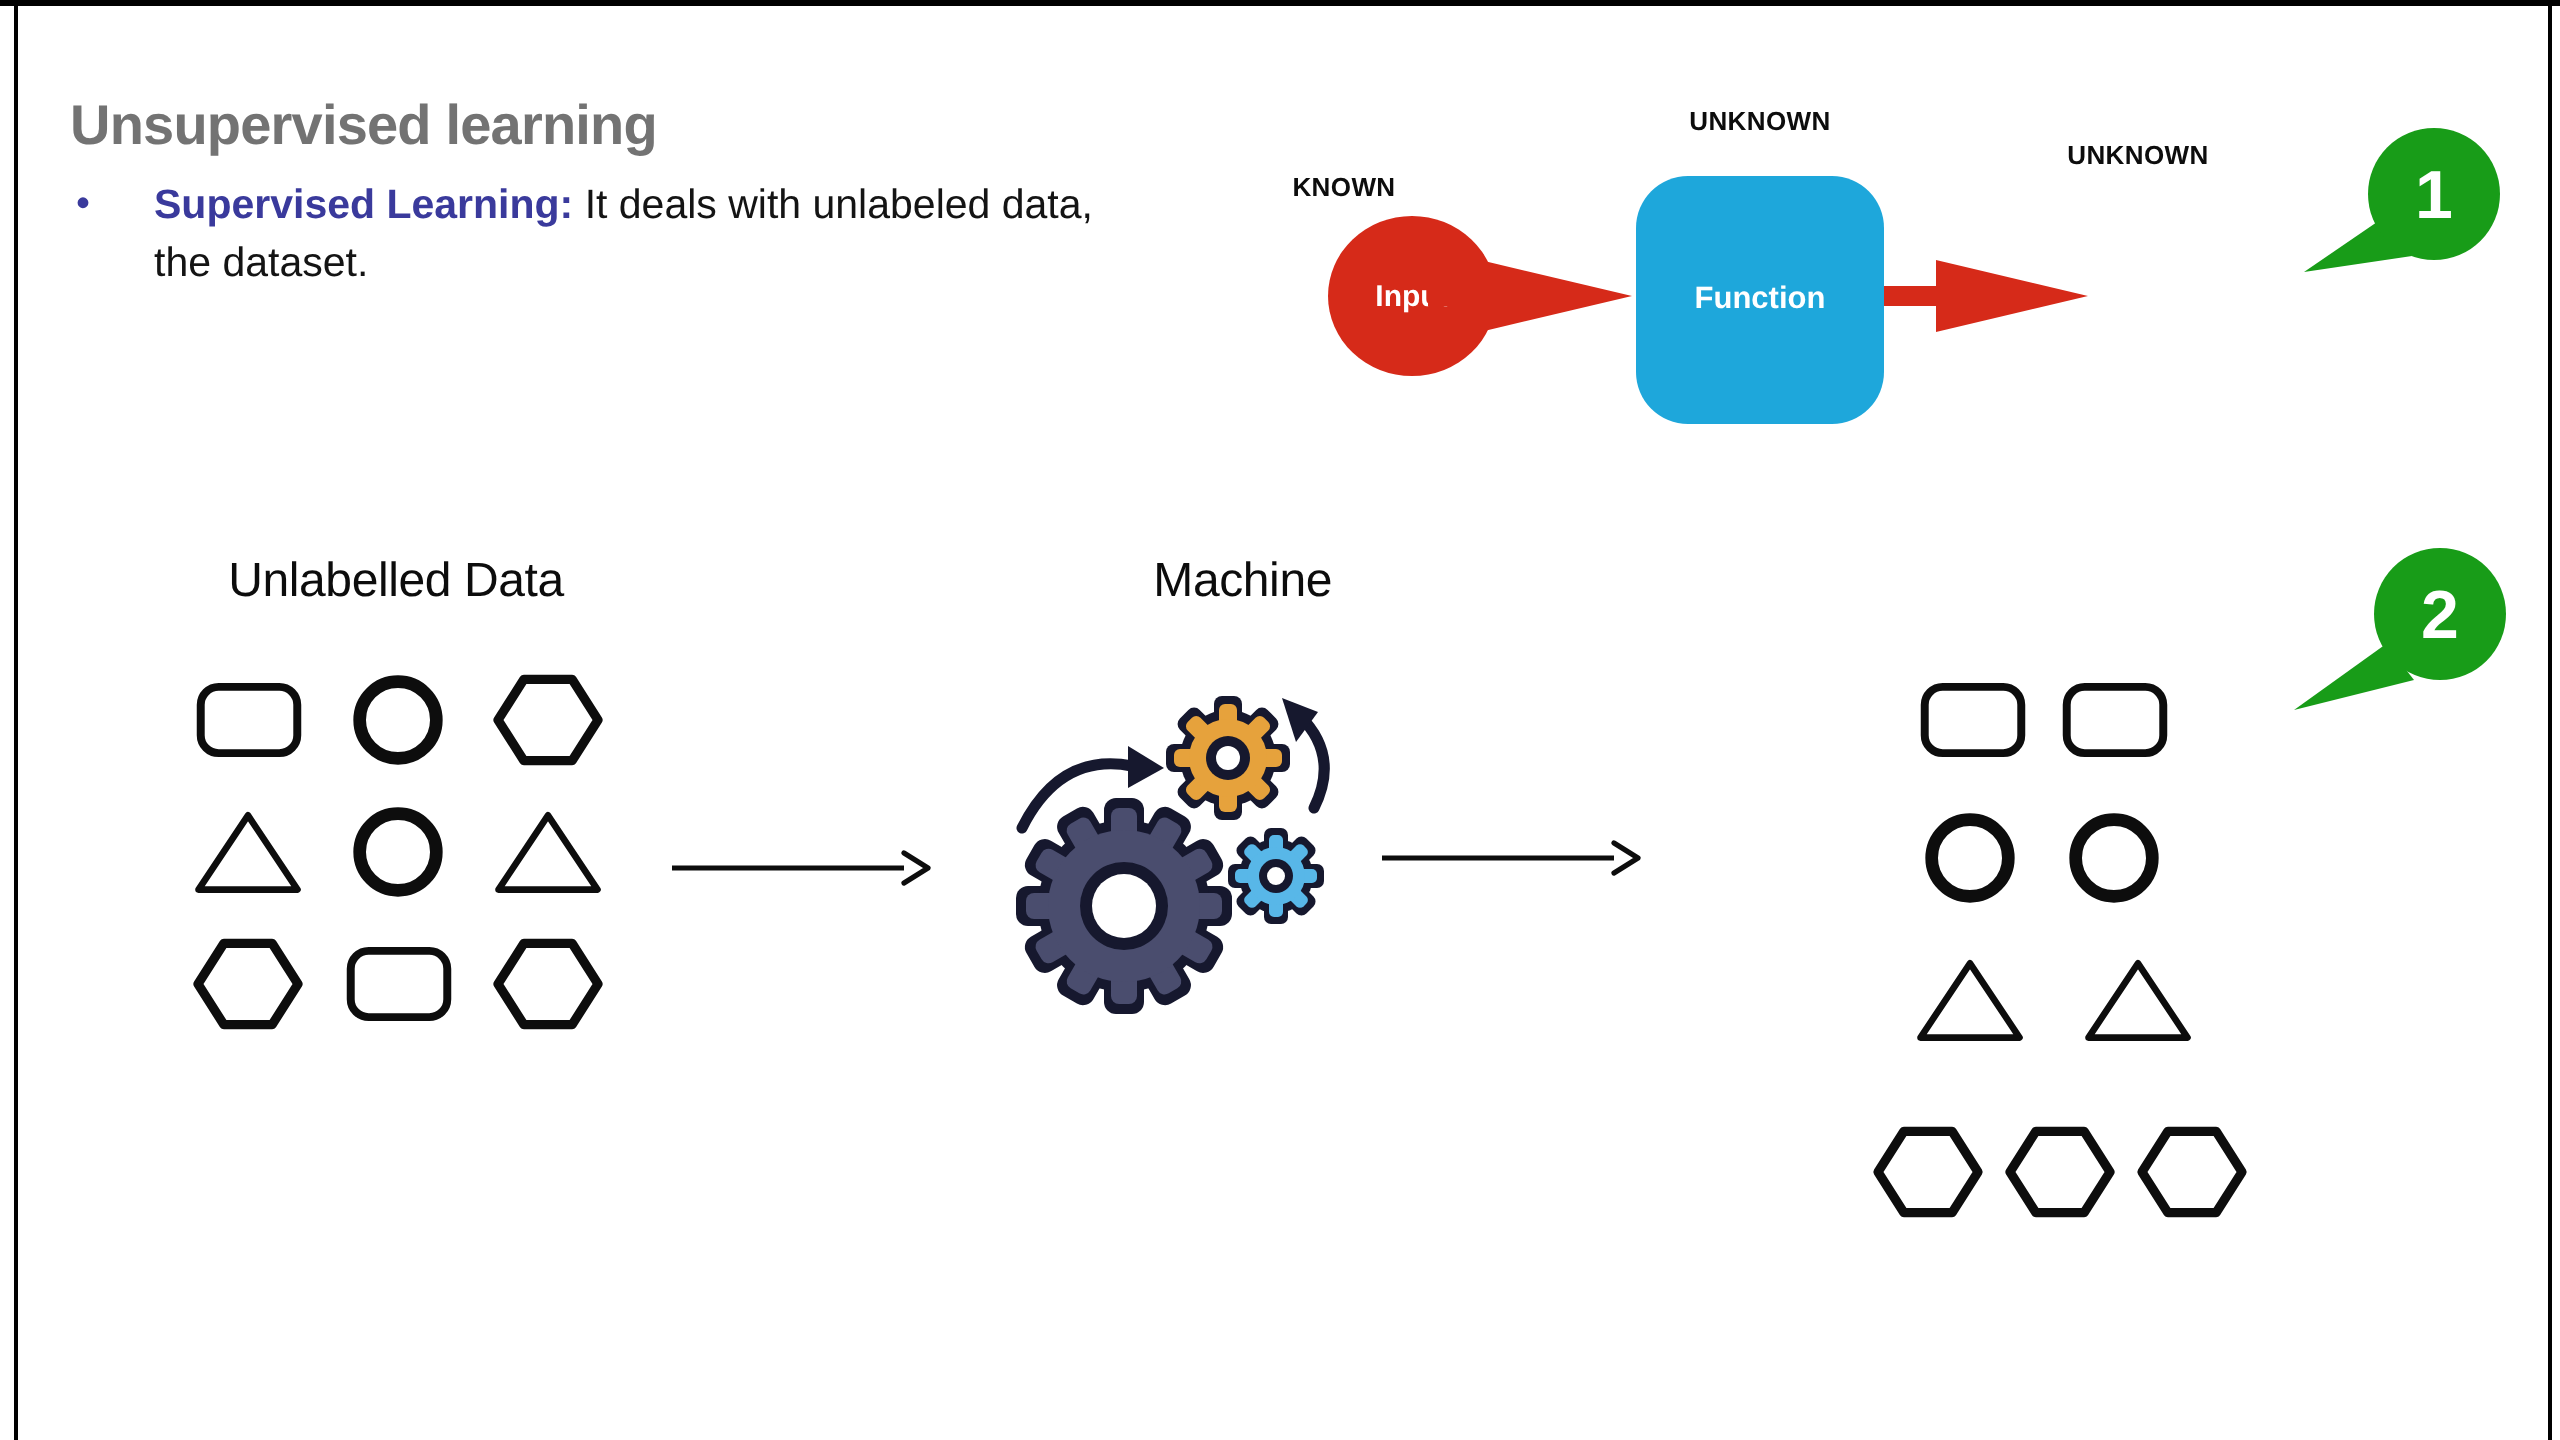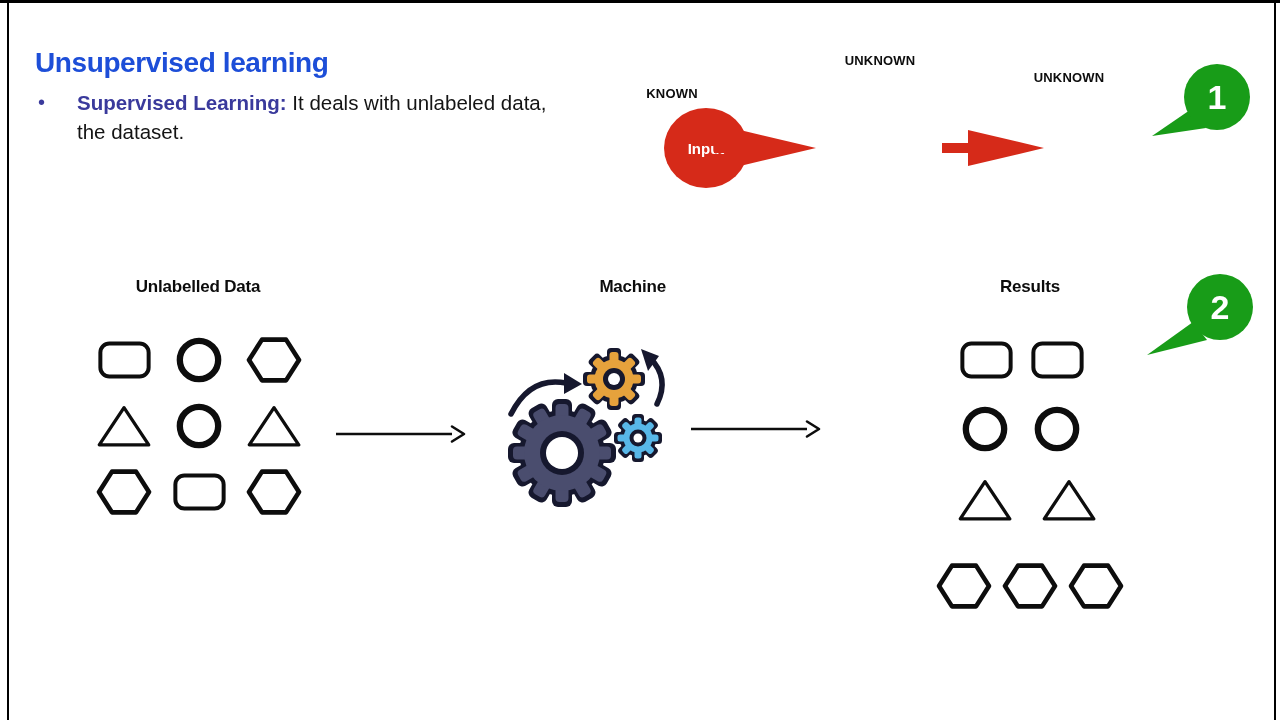--- a/index.html
+++ b/index.html
@@ -2,21 +2,21 @@
 <html><head>
 <meta charset="utf-8">
 <style>
   html,body{margin:0;padding:0;background:#fff;}
   body{width:1280px;height:720px;overflow:hidden;font-family:"Liberation Sans",sans-serif;}
   .slide{position:relative;width:1280px;height:720px;background:#fff;overflow:hidden;}
   .frame-top{position:absolute;left:0;top:0;width:1280px;height:3px;background:#000;}
   .frame-left{position:absolute;left:7px;top:0;width:2px;height:720px;background:#000;}
   .frame-right{position:absolute;left:1274px;top:0;width:2px;height:720px;background:#000;}
 
-  .title{position:absolute;left:35px;top:28px;font-size:28px;font-weight:700;color:#1d4ed8;letter-spacing:-0.4px;}
+  .title{position:absolute;left:35px;top:28px;font-size:28px;font-weight:700;color:#737373;letter-spacing:-0.4px;}
 
   .bullet-row{position:absolute;left:38px;top:88px;width:590px;font-size:20.5px;line-height:29px;color:#141414;}
   .bullet-marker{position:absolute;left:0;top:0;color:#3a3a9c;font-size:20px;}
   .bullet-text{margin-left:39px;}
   .lead{font-weight:700;color:#3a3a9c;}
 
   .lbl{position:absolute;font-size:13px;font-weight:700;color:#0d0d0d;letter-spacing:0.2px;text-align:center;}
   #lbl-known{left:612px;top:66px;width:120px;margin-top:20px;}
   #lbl-unknown-f{left:810px;top:53px;width:140px;}
   #lbl-unknown-o{left:1009px;top:70px;width:120px;}
@@ -27,21 +27,21 @@
   #function-node{position:absolute;left:818px;top:88px;width:124px;height:124px;background:#1ea7db;border-radius:26px;color:#fff;font-weight:700;font-size:15.5px;display:flex;align-items:center;justify-content:center;}
 
   .red-arrow{position:absolute;width:102px;height:38px;}
   #red-arrow-1{left:714px;top:129px;}
   #red-arrow-2{left:942px;top:129px;}
 
   .callout{position:absolute;}
   #callout-1{left:1148px;top:60px;width:106px;height:86px;}
   #callout-2{left:1143px;top:270px;width:112px;height:90px;}
 
-  .sec-heading{position:absolute;font-size:17px;font-weight:700;color:#0c0c0c;text-align:center;letter-spacing:-0.2px;}
+  .sec-heading{position:absolute;font-size:24px;font-weight:400;color:#0c0c0c;text-align:center;letter-spacing:-0.2px;}
   #ud-heading{left:90px;top:277px;width:216px;}
   #machine-heading{left:506px;top:277px;width:160px;text-align:right;}
   #results-heading{left:950px;top:277px;width:160px;}
 
   .ud-row{position:absolute;left:96px;display:flex;gap:19px;align-items:center;height:52px;}
   #ud-row-1{top:334px;}
   #ud-row-2{top:400px;}
   #ud-row-3{top:466px;}
   .ud-row .shape{width:56px;display:flex;justify-content:center;align-items:center;}
 
@@ -81,20 +81,23 @@
 
   <div class="node-circle" id="input-node">
     <span>Input</span>
   </div>
 
   <svg class="red-arrow" id="red-arrow-1" viewBox="0 0 102 38">
     <rect x="0" y="14" width="28" height="10" fill="#d62a19"></rect>
     <polygon points="26,1 26,37 102,19" fill="#d62a19"></polygon>
   </svg>
 
+  <div id="function-node">
+    <span>Function</span>
+  </div>
 
   <svg class="red-arrow" id="red-arrow-2" viewBox="0 0 102 38">
     <rect x="0" y="14" width="28" height="10" fill="#d62a19"></rect>
     <polygon points="26,1 26,37 102,19" fill="#d62a19"></polygon>
   </svg>
 
 
   <svg class="callout" id="callout-1" viewBox="0 0 106 86">
     <polygon points="4,76 42,50 58,68" fill="#189c18"></polygon>
     <circle cx="69" cy="37" r="33" fill="#189c18"></circle>
@@ -102,21 +105,20 @@
   </svg>
 
   <svg class="callout" id="callout-2" viewBox="0 0 112 90">
     <polygon points="4,85 50,52 64,70" fill="#189c18"></polygon>
     <circle cx="77" cy="37" r="33" fill="#189c18"></circle>
     <text x="77" y="49" text-anchor="middle" font-size="34" font-weight="bold" fill="#ffffff">2</text>
   </svg>
 
   <div class="sec-heading" id="ud-heading">Unlabelled Data</div>
   <div class="sec-heading" id="machine-heading">Machine</div>
-  <div class="sec-heading" id="results-heading">Results</div>
 
   <div class="ud-row" id="ud-row-1">
       <span class="shape">
         <svg viewBox="0 0 56 40" width="53" height="38">
           <rect x="2.5" y="2.5" width="51" height="35" rx="9.5" fill="none" stroke="#0d0d0d" stroke-width="4.2"></rect>
         </svg>
       </span>
       <span class="shape">
         <svg viewBox="0 0 48 48" width="46" height="46">
           <circle cx="24" cy="24" r="20" fill="none" stroke="#0d0d0d" stroke-width="6.6"></circle>

